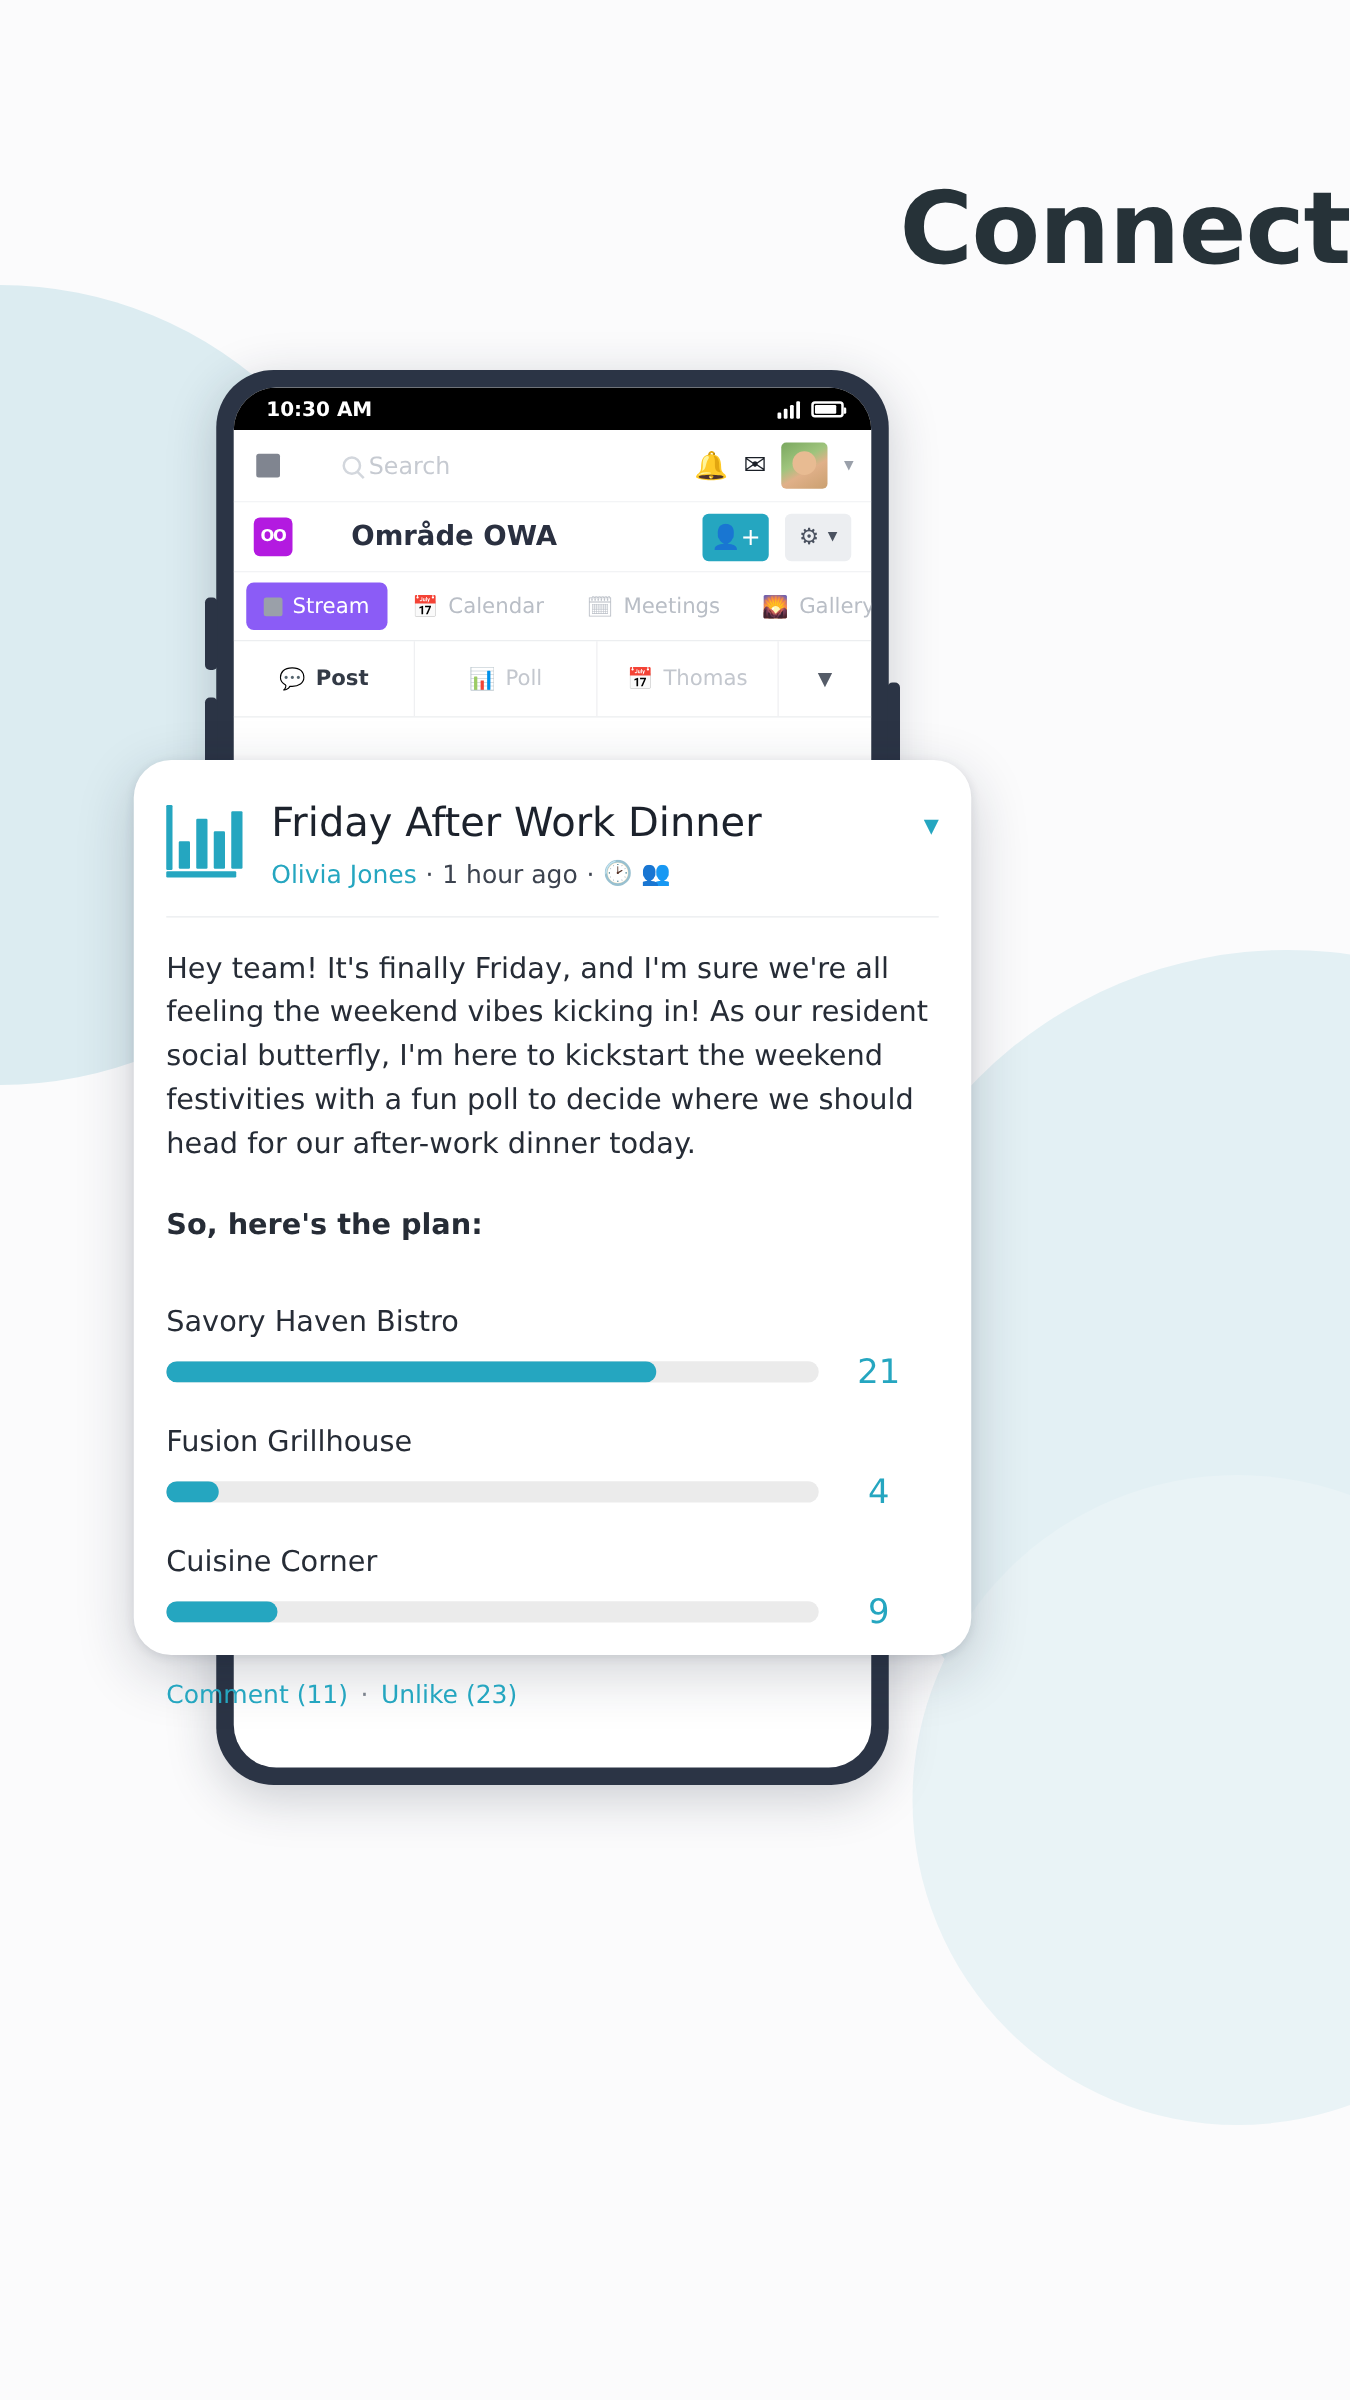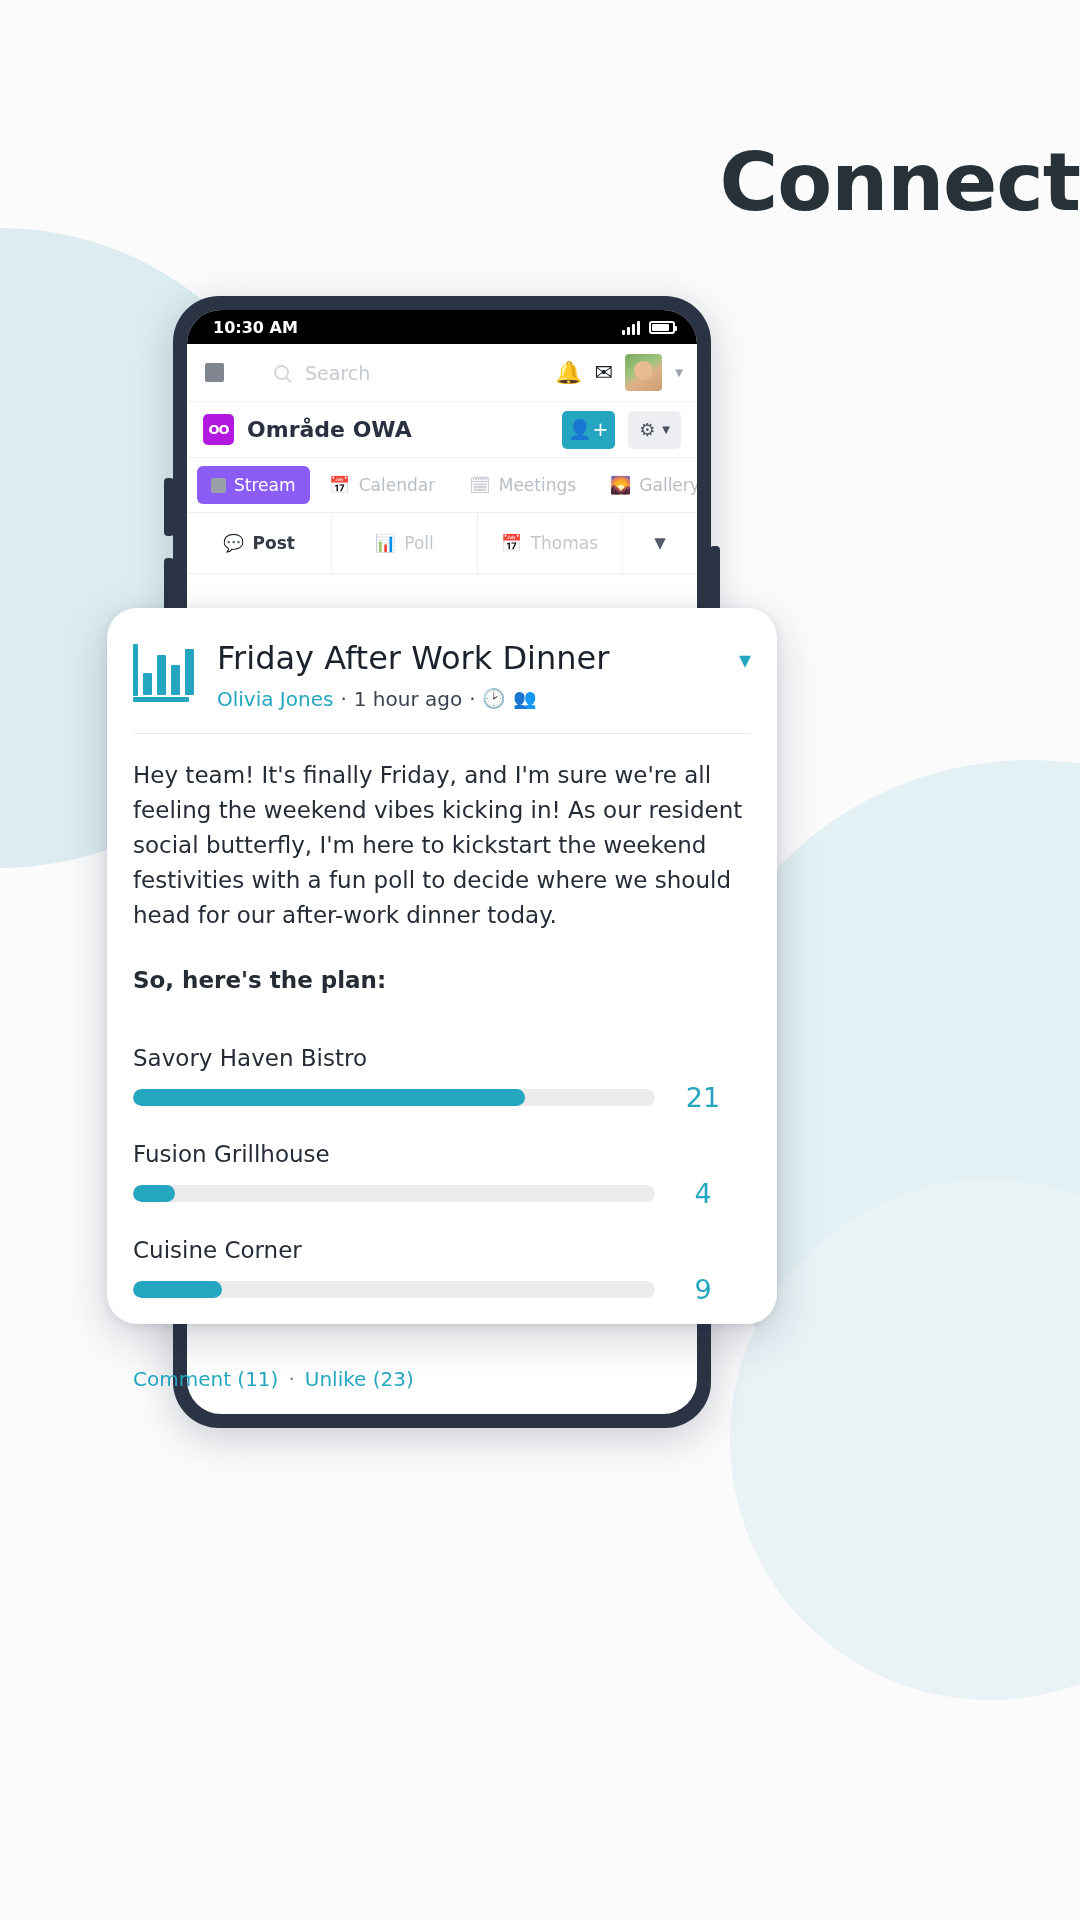--- a/index.html
+++ b/index.html
@@ -88,21 +88,21 @@
   }
   .batt i { position:absolute; left:1px; top:1px; bottom:1px; width:75%; background:#fff; border-radius:1px; display:block; }
 
   
   .appbar {
     height:58px; display:flex; align-items:center;
     padding:0 14px; gap:12px; background:#fff;
     border-bottom:1px solid #f0f1f3;
   }
   .hamburger { width:19px; height:19px; background:#808590; border-radius:2px; flex:0 0 auto; margin-left:4px; }
-  .searchbox { flex:1; display:flex; align-items:center; gap:16px; color:#c6cad1; font-size:19px; padding-left:38px; }
+  .searchbox { flex:1; display:flex; align-items:center; gap:6px; color:#c6cad1; font-size:19px; padding-left:38px; }
   .mag {
     width:15px; height:15px; border:2px solid #d3d7dd; border-radius:50%;
     position:relative; flex:0 0 auto;
   }
   .mag::after { content:""; position:absolute; right:-5px; bottom:-3px; width:7px; height:2px; background:#d3d7dd; transform:rotate(45deg); }
   .bell { font-size:22px; color:#1a1f27; }
   .env  { font-size:22px; color:#1a1f27; }
   .avatar {
     width:37px; height:37px; border-radius:4px; flex:0 0 auto;
     background:linear-gradient(150deg,#7aa85f 0%,#9fc47d 40%,#e0b089 60%,#caa070 100%);
@@ -117,21 +117,21 @@
   
   .spacebar {
     height:56px; display:flex; align-items:center; gap:13px;
     padding:0 16px; background:#fff; border-bottom:1px solid #eef0f2;
   }
   .space-ico {
     width:31px; height:31px; border-radius:5px; background:#b31ae0;
     display:flex; align-items:center; justify-content:center;
     color:#fff; font-size:13px; font-weight:bold; letter-spacing:-1px; flex:0 0 auto;
   }
-  .space-name { font-size:22px; font-weight:bold; color:#2a3040; flex:1; }
+  .space-name { font-size:22px; font-weight:bold; color:#2a3040; flex:1;margin-left:34px; }
   .btn-teal {
     width:53px; height:38px; border-radius:5px; background:#25a6c0;
     display:flex; align-items:center; justify-content:center;
     color:#fff; font-size:19px; flex:0 0 auto;
   }
   .btn-gear {
     height:38px; padding:0 11px; border-radius:5px; background:#eceef1;
     display:flex; align-items:center; gap:7px;
     color:#4b5260; font-size:18px; flex:0 0 auto;
   }
@@ -209,21 +209,21 @@
   .poll-line { display:flex; align-items:center; gap:0; }
   .track {
     flex:1; height:17px; background:#ebebeb; border-radius:9px; overflow:hidden;
   }
   .fill { height:100%; background:#25a6c0; border-radius:9px; }
   .votes {
     width:96px; text-align:center; font-size:27px; color:#25a6c0;
   }
 
   .card-foot {
-    margin-top:62px; font-size:20px; color:#25a6c0; display:flex; align-items:center; gap:10px;
+    margin-top:38px; font-size:20px; color:#25a6c0; display:flex; align-items:center; gap:10px;
   }
   .card-foot a { color:#25a6c0; text-decoration:none; }
   .dot-sep { color:#7b828d; }
 </style>
 </head>
 <body>
 
 <div class="bg-layer">
   <div class="blob-left"></div>
   <div class="blob-right"></div>

